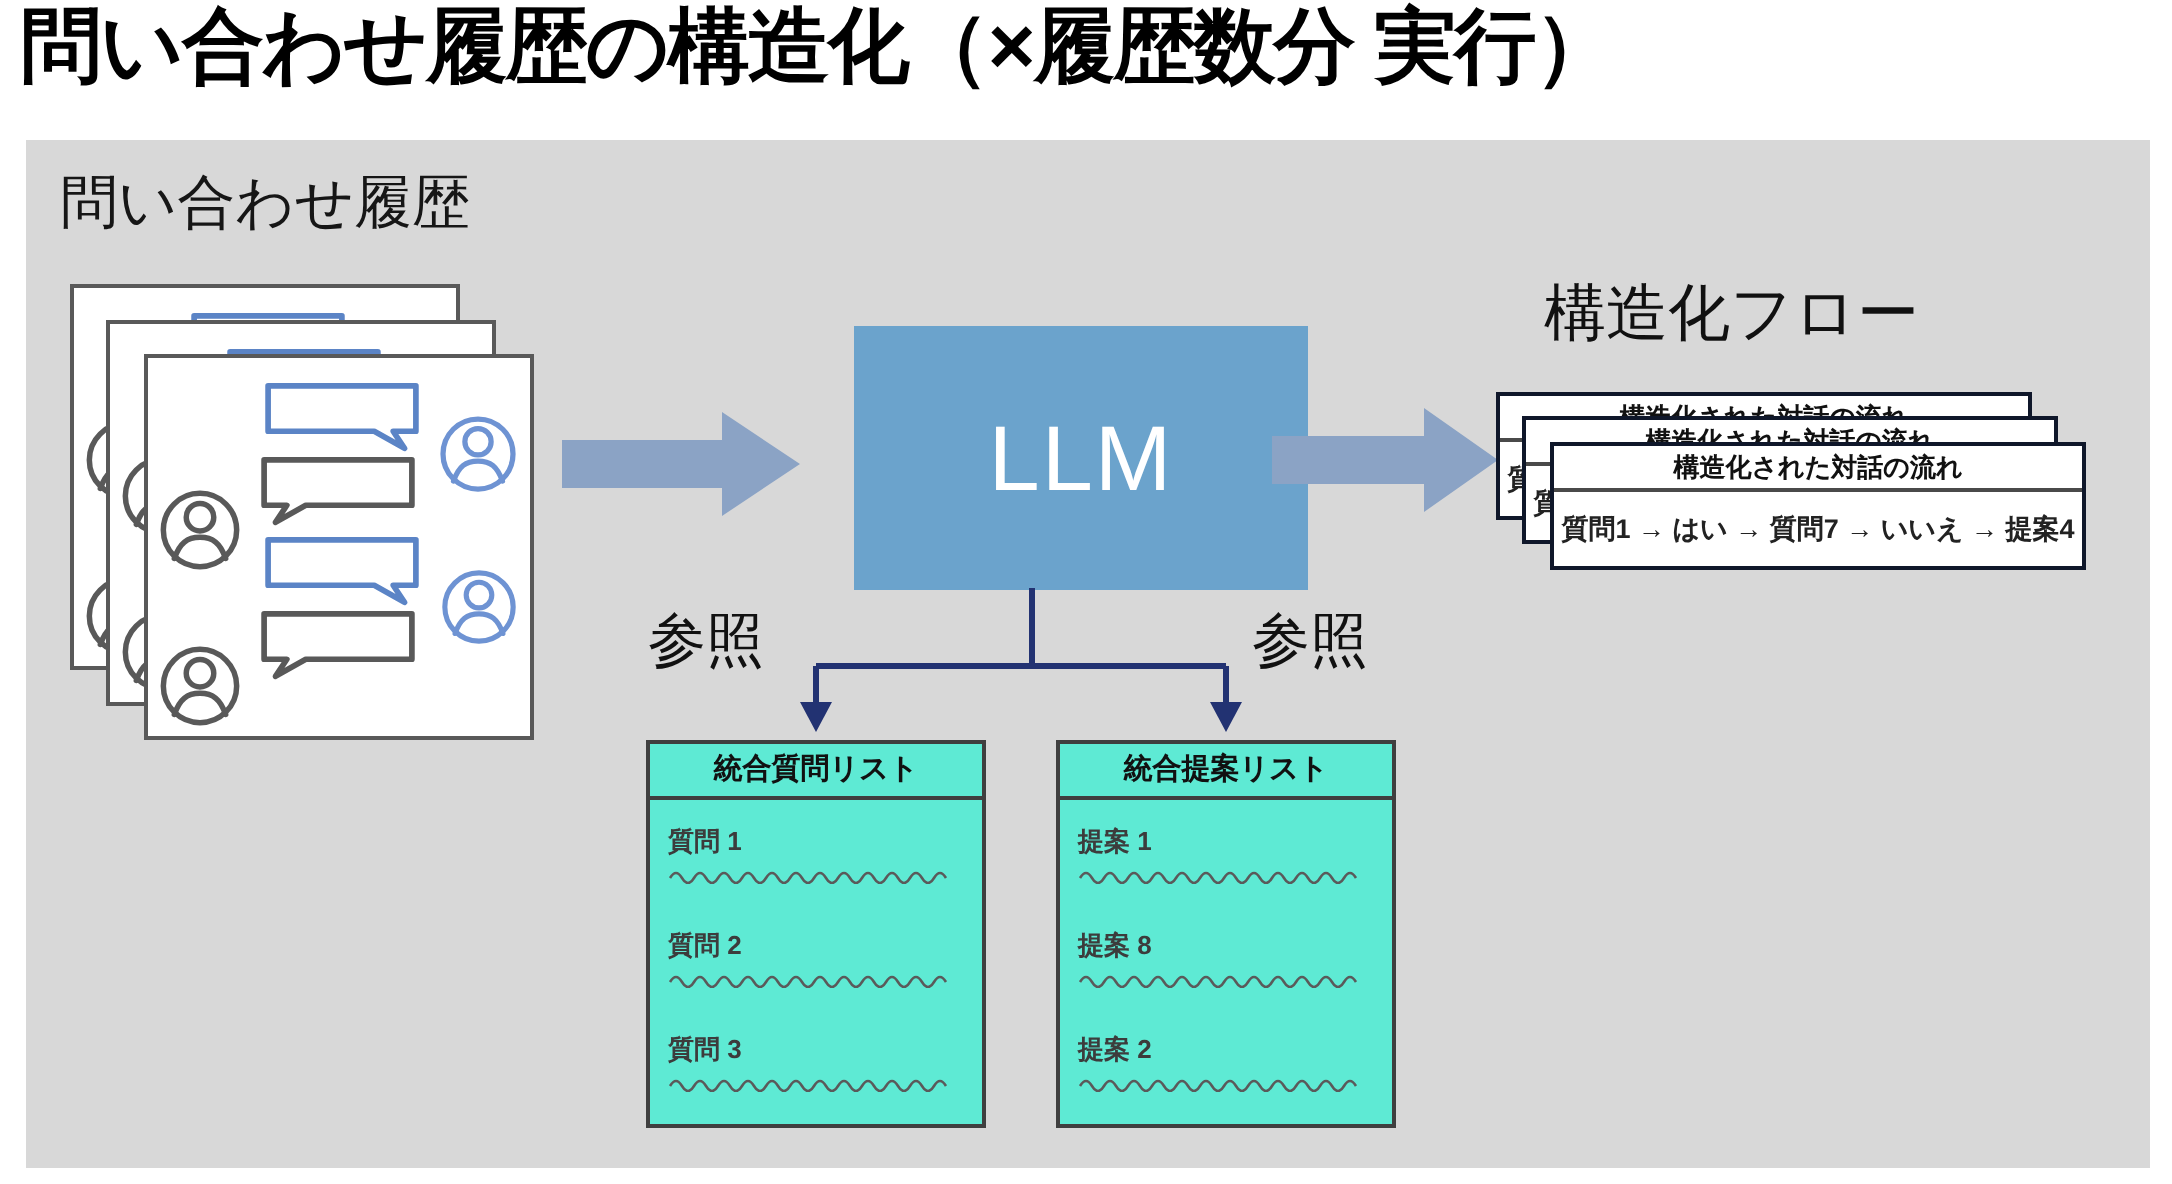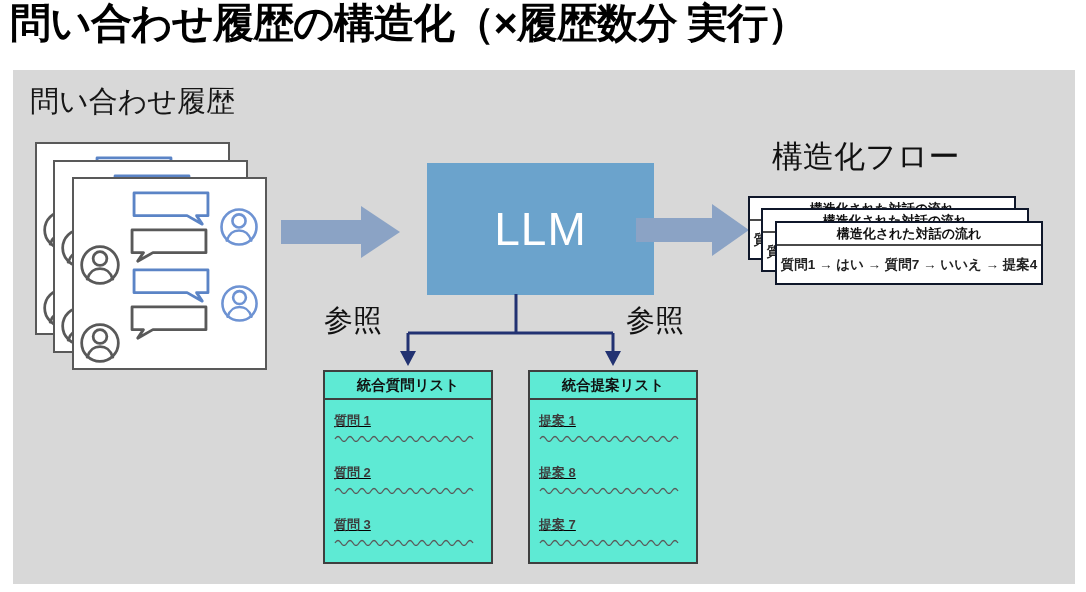--- a/index.html
+++ b/index.html
@@ -59,21 +59,21 @@
   .connector{left:390px;top:294px;}
   .ref-left{left:324px;top:301px;font-size:29px;color:#111;}
   .ref-right{left:626px;top:301px;font-size:29px;color:#111;}
 
   
   .list{top:370px;width:170px;height:194px;background:#5eead4;border:2px solid #3f3f3f;box-sizing:border-box;}
   .list-questions{left:323px;}
   .list-proposals{left:528px;}
   .list-head{height:26px;line-height:26px;text-align:center;font-weight:bold;font-size:14.5px;
     border-bottom:2px solid #3f3f3f;color:#111;}
-  .list-body{padding:12px 6px 0 9px;text-decoration:underline;}
+  .list-body{padding:12px 6px 0 9px;}
   .list-item{margin-bottom:22px;}
   .item-label{font-size:13px;font-weight:bold;color:#3c3c3c;}
   .squiggle{margin-top:4px;}
   .squiggle svg{display:block;}
 </style>
 </head>
 <body>
 
 <div class="abs page-title">問い合わせ履歴の構造化（×履歴数分 実行）</div>
 
@@ -273,21 +273,21 @@
     </div>
     <div class="list-item">
       <div class="item-label">提案 8</div>
       <div class="squiggle">
           <svg width="146" height="8" viewBox="0 0 146 8">
             <path d="M1 5 q3 -5 6 0 t6 0 t6 0 t6 0 t6 0 t6 0 t6 0 t6 0 t6 0 t6 0 t6 0 t6 0 t6 0 t6 0 t6 0 t6 0 t6 0 t6 0 t6 0 t6 0 t6 0 t6 0 t6 0" fill="none" stroke="#5a5a5a" stroke-width="1.3"></path>
           </svg>
         </div>
     </div>
     <div class="list-item">
-      <div class="item-label">提案 7</div>
+      <div class="item-label">提案 2</div>
       <div class="squiggle">
           <svg width="146" height="8" viewBox="0 0 146 8">
             <path d="M1 5 q3 -5 6 0 t6 0 t6 0 t6 0 t6 0 t6 0 t6 0 t6 0 t6 0 t6 0 t6 0 t6 0 t6 0 t6 0 t6 0 t6 0 t6 0 t6 0 t6 0 t6 0 t6 0 t6 0 t6 0" fill="none" stroke="#5a5a5a" stroke-width="1.3"></path>
           </svg>
         </div>
     </div>
   </div>
 </div>
 
 </body></html>

